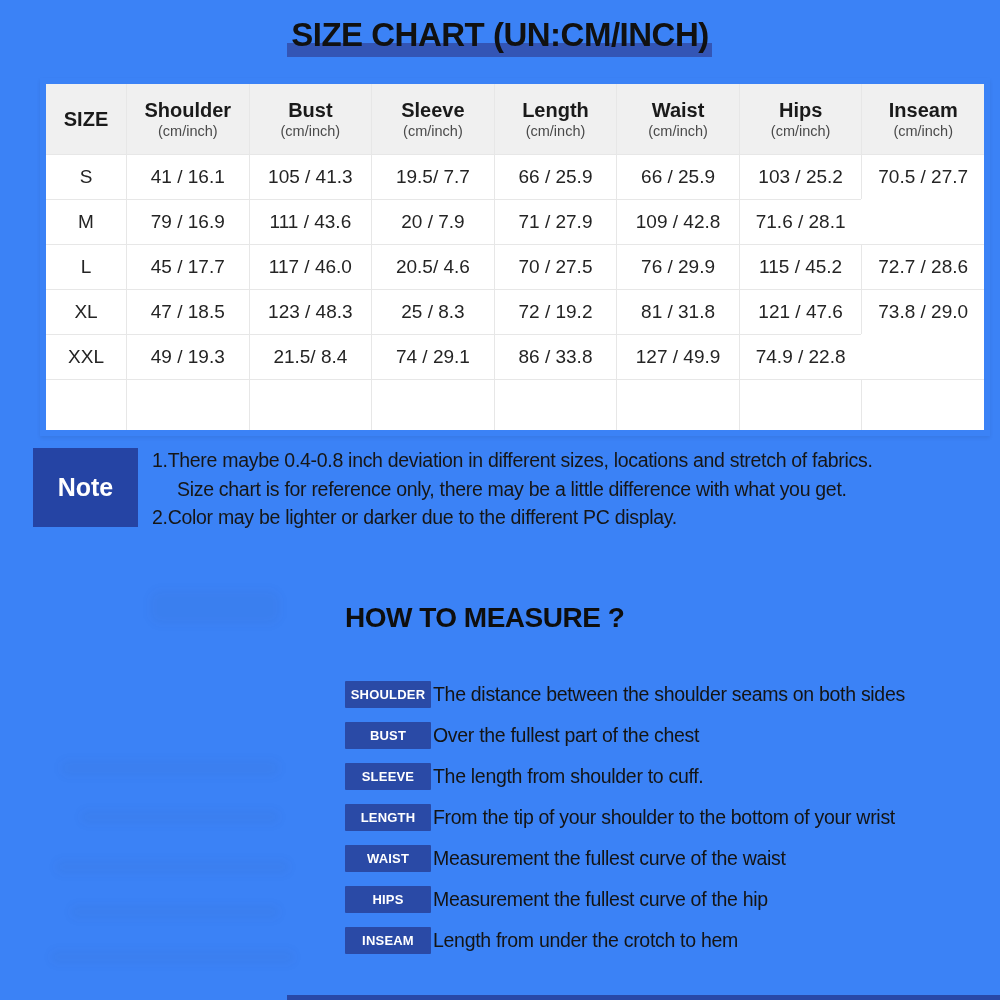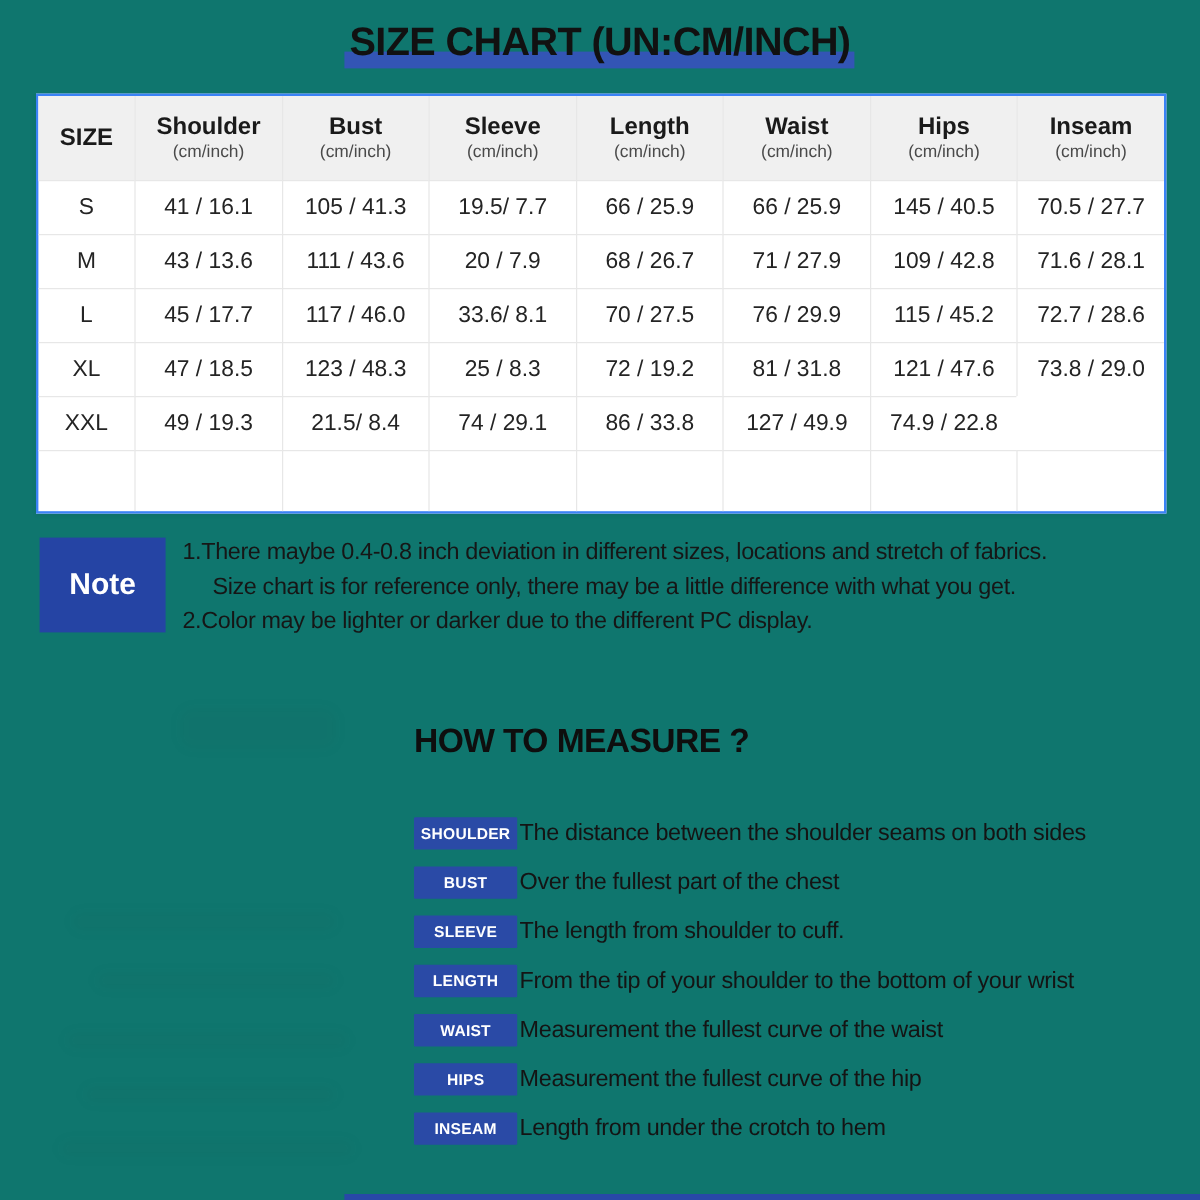--- a/index.html
+++ b/index.html
@@ -2,38 +2,38 @@
 <html><head>
 <meta charset="utf-8">
 <style>
   html,body{margin:0;padding:0;}
   body{
     width:1000px;height:1000px;
     font-family:"Liberation Sans",sans-serif;
     background:#ffffff;color:#1c1c1c;
     position:relative;overflow:hidden;
   }
-  .page{position:absolute;inset:0;background:#0f766e;}
+  .page{position:absolute;inset:0;background:#3b82f6;}
 
   
   .title-wrap{position:absolute;top:0;left:0;width:1000px;height:70px;}
   .title-underline{
     position:absolute;left:287px;top:43px;width:425px;height:14px;
     background:#3355b5;z-index:1;
   }
   .page-title{
     position:absolute;top:16px;left:0;width:1000px;text-align:center;
     font-size:33px;font-weight:bold;letter-spacing:-0.5px;color:#111;
     z-index:2;
   }
 
   
   .size-table{
-    position:absolute;left:30px;top:78px;width:938px;
-    border:2px solid #3b82f6;background:#fff;
+    position:absolute;left:40px;top:78px;width:938px;
+    border:6px solid #3b82f6;background:#fff;
     box-shadow:0 2px 4px rgba(0,0,0,0.07);
   }
   .t-row{display:grid;grid-template-columns:80px repeat(7,1fr);}
   .t-row > div{
     border-left:1px solid #e7e7e7;
     display:flex;flex-direction:column;align-items:center;justify-content:center;
     text-align:center;
   }
   .t-row > div:first-child{border-left:none;}
   .t-head > div{background:#f0f0f0;height:70px;}
@@ -131,38 +131,37 @@
         </div>
       </div>
     <div class="t-body">
         <div class="t-row">
           <div class="size-col">S</div>
           <div>41 / 16.1</div>
           <div>105 / 41.3</div>
           <div>19.5/ 7.7</div>
           <div>66 / 25.9</div>
           <div>66 / 25.9</div>
-          <div>145 / 40.5</div>
+          <div>103 / 25.2</div>
           <div>70.5 / 27.7</div>
         </div>
         <div class="t-row">
           <div class="size-col">M</div>
-          <div>43 / 13.6</div>
+          <div>79 / 16.9</div>
           <div>111 / 43.6</div>
           <div>20 / 7.9</div>
-          <div>68 / 26.7</div>
           <div>71 / 27.9</div>
           <div>109 / 42.8</div>
           <div>71.6 / 28.1</div>
         </div>
         <div class="t-row">
           <div class="size-col">L</div>
           <div>45 / 17.7</div>
           <div>117 / 46.0</div>
-          <div>33.6/ 8.1</div>
+          <div>20.5/ 4.6</div>
           <div>70 / 27.5</div>
           <div>76 / 29.9</div>
           <div>115 / 45.2</div>
           <div>72.7 / 28.6</div>
         </div>
         <div class="t-row">
           <div class="size-col">XL</div>
           <div>47 / 18.5</div>
           <div>123 / 48.3</div>
           <div>25 / 8.3</div>

